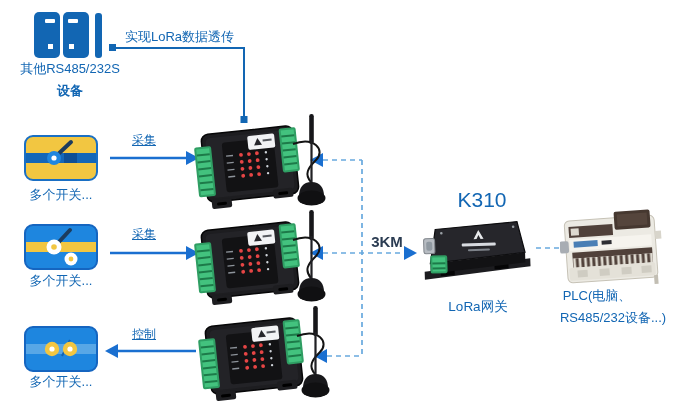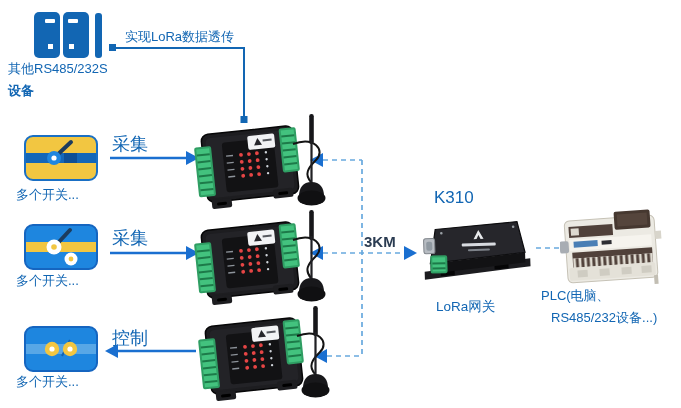--- a/index.html
+++ b/index.html
@@ -3,23 +3,23 @@
 <meta charset="utf-8">
 <style>
   html,body{margin:0;padding:0;background:#fff;}
   .canvas{
     position:relative;width:681px;height:408px;background:#ffffff;overflow:hidden;
     font-family:"Liberation Sans","DejaVu Sans",sans-serif;
   }
   .canvas *{box-sizing:border-box;}
   .abs{position:absolute;}
   .t{position:absolute;color:#1266b3;font-weight:500;line-height:1.15;white-space:nowrap;}
-  .tc{text-align:left;}
+  .tc{text-align:center;}
   .lbl-13{font-size:13px;}
-  .lbl-14{font-size:18px;}
+  .lbl-14{font-size:12px;text-decoration:underline;}
   
   .server{position:absolute;left:34px;top:12px;width:70px;height:48px;}
   .tower{position:absolute;width:26px;height:46px;background:#1266b3;border-radius:5px;top:0;}
   .tower .dash{position:absolute;width:10px;height:4px;background:#fff;border-radius:1px;top:7px;}
   .tower .dot{position:absolute;width:5px;height:5px;background:#fff;top:32px;}
   .bar{position:absolute;left:61px;top:1px;width:7px;height:45px;background:#1266b3;border-radius:3px;}
   
   .card{position:absolute;left:24px;width:74px;height:46px;border-radius:9px;border:2px solid #1a6fc4;}
   .svg-abs{position:absolute;left:0;top:0;}
 </style>
@@ -181,21 +181,21 @@
   <svg class="abs" style="left:190px;top:206px;" width="150" height="112" viewBox="0 0 150 112">
     <use href="#loraModule"></use>
   </svg>
 
   <svg class="abs" style="left:194px;top:302px;" width="150" height="112" viewBox="0 0 150 112">
     <use href="#loraModule"></use>
   </svg>
 
   <div class="t tc" style="left:364px;top:233px;width:46px;font-size:15px;font-weight:700;color:#2b3c52;">3KM</div>
 
-  <div class="t tc" style="left:434px;top:188px;width:64px;font-size:17px;">K310</div>
+  <div class="t tc" style="left:450px;top:188px;width:64px;font-size:21px;">K310</div>
 
   <svg class="abs" style="left:422px;top:212px;" width="114" height="82" viewBox="0 0 114 82">
     <g transform="rotate(-2 56 40)">
       <polygon points="2,58 108,48 108,56 2,66" fill="#1c1c1f"></polygon>
       <polygon points="18,58 32,57 32,62 18,63" fill="#050506"></polygon>
       <polygon points="72,53 86,52 86,57 72,58" fill="#050506"></polygon>
       <polygon points="14,16 96,11 103,42 8,50" fill="#26262b" stroke="#0c0c0e" stroke-width="1.2"></polygon>
       <polygon points="8,50 103,42 103,52 8,60" fill="#121214"></polygon>
       <path d="M 52 27 l 5 -9 l 5 9 l -3 0 l -2 -4 l -2 4 z" fill="#e8eaec"></path>
       <rect x="40" y="31" width="34" height="3" rx="1" fill="#d8dbe0"></rect>

